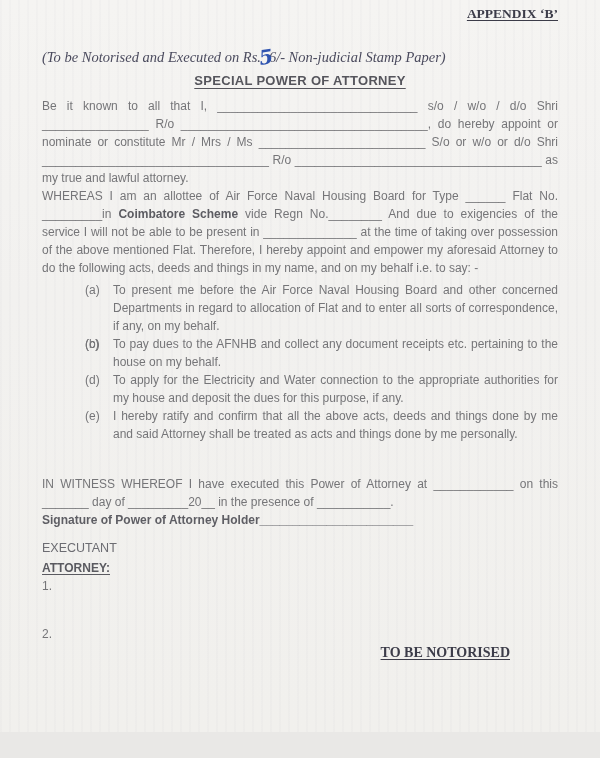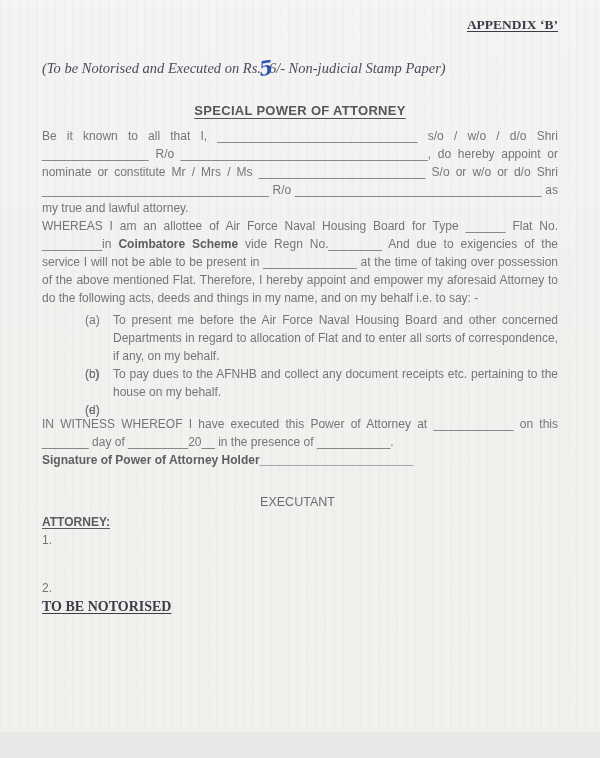--- a/index.html
+++ b/index.html
@@ -5,21 +5,21 @@
   html, body {
     margin: 0; padding: 0;
     width: 600px; height: 758px;
     overflow: hidden;
     background: #e9e8e6;
   }
   .sheet {
     position: relative;
     box-sizing: border-box;
     width: 600px; height: 732px;
-    padding: 16px 42px 0 42px;
+    padding: 5px 42px 0 42px;
     background:
       repeating-linear-gradient(90deg, rgba(110,110,135,0.028) 0px, rgba(110,110,135,0.028) 2px, rgba(255,255,255,0) 2px, rgba(255,255,255,0) 9px),
       linear-gradient(180deg, #f5f4f2 0%, #f2f1ef 40%, #f1f0ed 100%);
     font-family: "Liberation Sans", sans-serif;
     font-size: 12px;
     line-height: 18px;
     color: #757578;
   }
   .appendix {
     text-align: right;
@@ -45,62 +45,62 @@
     font-weight: bold;
     font-size: 20px;
     line-height: 1;
     color: #2f54b0;
     transform: rotate(-9deg);
     position: relative;
     top: 2px;
     margin: 0 -4px 0 -2px;
   }
   .title {
-    margin-top: 23px;
+    margin-top: 4px;
     text-align: center;
     font-weight: bold;
     font-size: 13px;
     letter-spacing: 0.3px;
     color: #55555c;
   }
   .title span { text-decoration: underline; text-underline-offset: 3px; }
   .para { text-align: justify; }
   .intro   { margin-top: 7px; }
   .whereas { margin-top: 0; }
   .whereas b { color: #5c5c62; }
   .clauses { margin-top: 4px; }
   .clause {
     position: relative;
     padding-left: 71px;
     text-align: justify;
   }
   .clause-label { position: absolute; left: 43px; top: 0; }
-  .witness-clause { margin-top: 14px; }
+  .witness-clause { margin-top: 32px; }
   .signature-line {
     font-weight: bold;
     color: #5e5e64;
   }
   .executant {
-    margin-top: 24px;
-    text-align: center;
+    margin-top: 10px;
+    text-align: left;
     padding-right: 5px;
     font-size: 12.5px;
     color: #6c6c72;
   }
   .witnesses-heading {
     margin-top: 2px;
     font-weight: bold;
     color: #5a5a60;
   }
   .witnesses-heading span { text-decoration: underline; text-underline-offset: 2px; }
   .witness-1 { margin-top: 0; }
   .witness-2 { margin-top: 30px; }
   .notorised {
     margin-top: 0px;
-    text-align: left;
+    text-align: right;
     padding-right: 48px;
     font-family: "Liberation Serif", serif;
     font-weight: bold;
     font-size: 14px;
     line-height: 19px;
     color: #3c3c49;
   }
   .notorised span { text-decoration: underline; text-underline-offset: 2px; }
 </style>
 </head>
@@ -129,23 +129,25 @@
     </div>
     <div class="clause">
       <span class="clause-label">(b)</span>
     </div>
     <div class="clause">
       <span class="clause-label">(c)</span>
       <span>To pay dues to the AFNHB and collect any document receipts etc. pertaining to the house on my behalf.</span>
     </div>
     <div class="clause">
       <span class="clause-label">(d)</span>
+      <span>To apply for the Electricity and Water connection to the appropriate authorities for my house and deposit the dues for this purpose, if any.</span>
     </div>
     <div class="clause">
       <span class="clause-label">(e)</span>
+      <span>I hereby ratify and confirm that all the above acts, deeds and things done by me and said Attorney shall be treated as acts and things done by me personally.</span>
     </div>
   </div>
 
   <div class="para witness-clause">IN WITNESS WHEREOF I have executed this Power of Attorney at ____________ on this _______ day of _________20__ in the presence of ___________.</div>
 
   <div class="signature-line"><span>Signature of Power of Attorney Holder</span><span>_______________________</span></div>
 
   <div class="executant">EXECUTANT</div>
 
   <div class="witnesses-heading">

